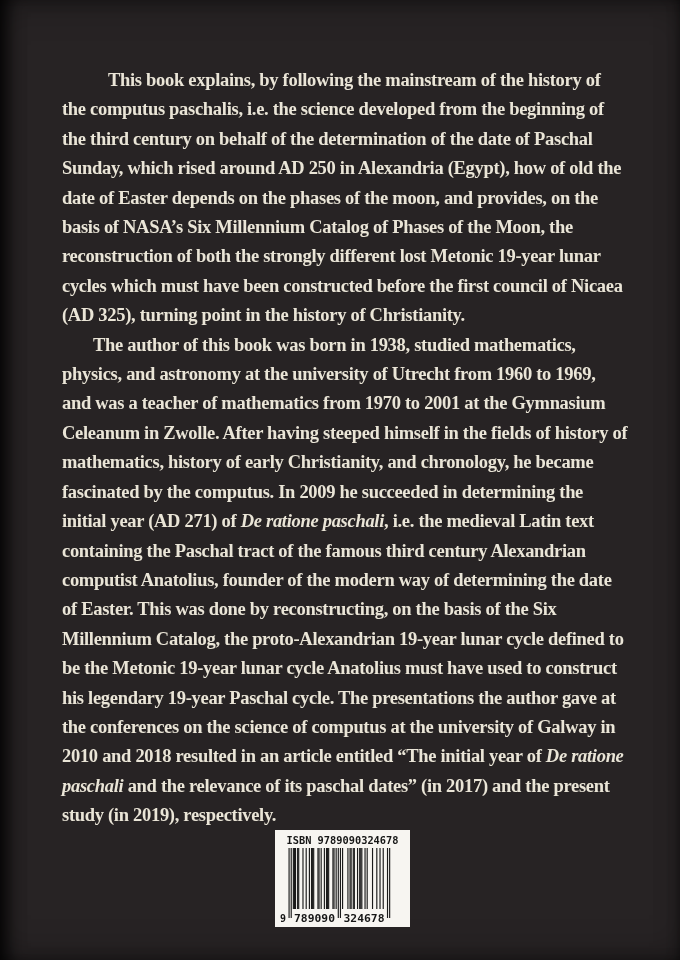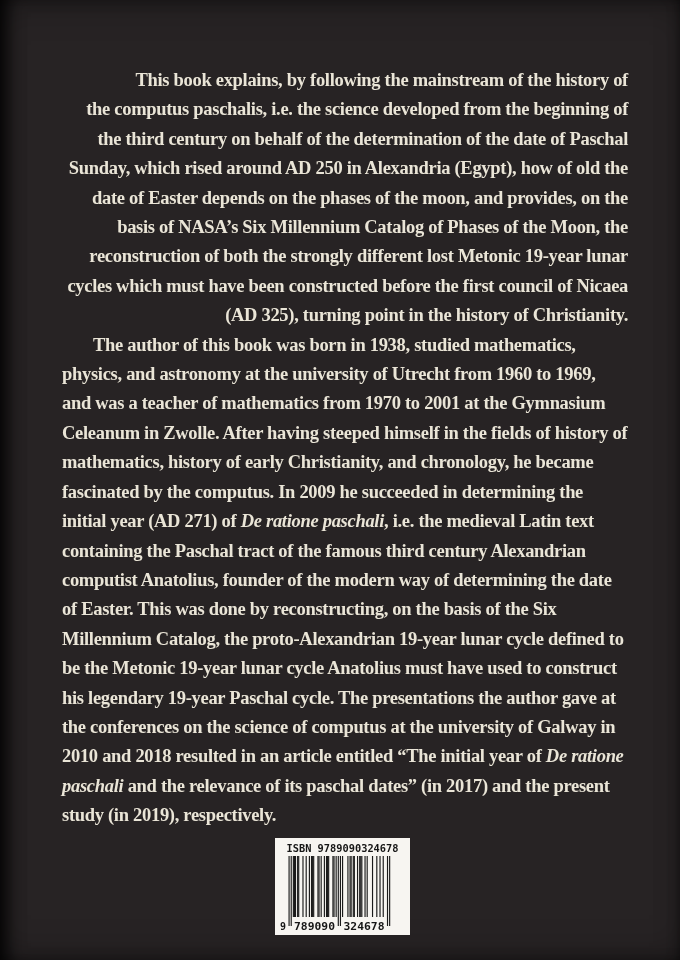--- a/index.html
+++ b/index.html
@@ -29,30 +29,29 @@
     width: 566px;
     font-family: "Liberation Serif", serif;
     font-weight: bold;
     font-size: 18.5px;
     line-height: 29.4px;
     letter-spacing: -0.3px;
     color: #eae5d7;
     text-align: left;
   }
   .para { margin: 0; }
-  .para-1 { text-indent: 46px; text-align: right; }
+  .para-1 { text-indent: 46px; }
   .para-2 { text-indent: 31px; }
   .title-italic { font-style: italic; font-weight: bold; text-align: center; }
   .barcode-box {
     position: absolute;
     left: 275px;
     top: 830px;
     width: 135px;
     height: 97px;
-    margin-top: 8px;
   }
   .bc-txt {
     font-family: "DejaVu Sans Mono", monospace;
     font-weight: bold;
     fill: #161616;
   }
 </style>
 </head>
 <body>
 

